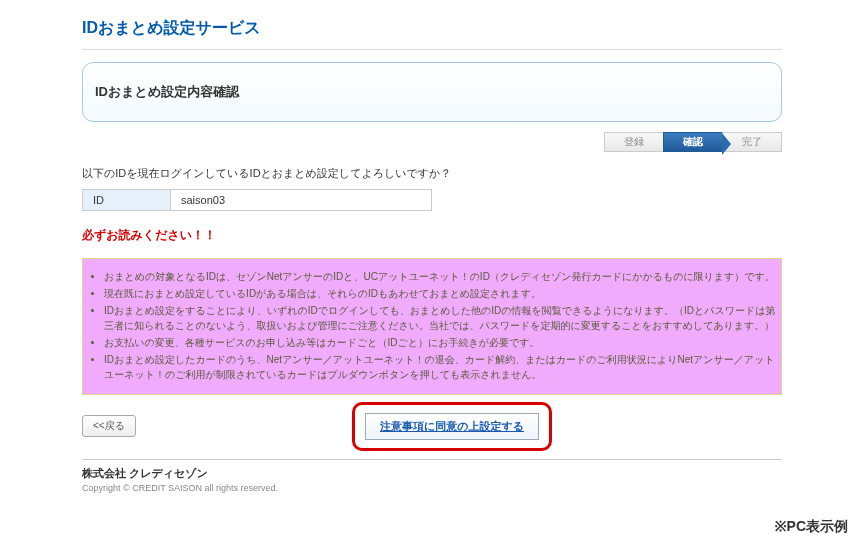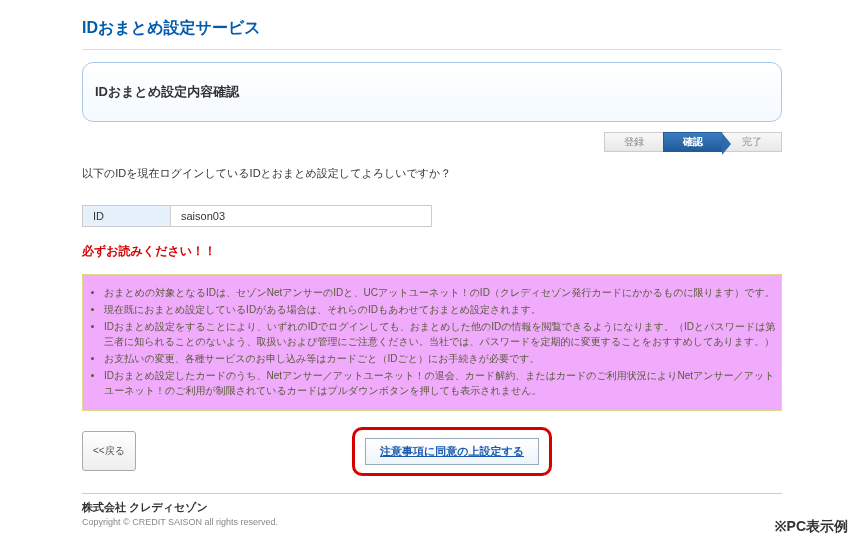--- a/index.html
+++ b/index.html
@@ -21,34 +21,34 @@
 
     .steps { display: flex; justify-content: flex-end; gap: 0; margin-bottom: 14px; }
     .step { position: relative; width: 60px; height: 20px; background: linear-gradient(#f8f8f8,#e8e8e8); border: 1px solid #ccc; display: flex; align-items: center; justify-content: center; font-size: 10px; color: #888; margin-left: -1px; }
     .step.active { background: linear-gradient(#3b7dc0,#215a9a); color: #fff; border-color: #215a9a; font-weight: bold; }
     .step.active::after {
       content: ""; position: absolute; right: -9px; top: 0; width: 0; height: 0;
       border-top: 11px solid transparent; border-bottom: 11px solid transparent; border-left: 9px solid #2a6aad;
       z-index: 2;
     }
 
-    .intro-text { font-size: 11px; margin-bottom: 24px; }
+    .intro-text { font-size: 11px; margin-bottom: 8px; }
 
     .id-table { display: flex; border: 1px solid #ccc; width: 350px; margin-bottom: 16px; }
     .id-label { background: #e6f0fa; padding: 4px 10px; width: 88px; border-right: 1px solid #ccc; font-size: 11px; }
     .id-value { padding: 4px 10px; flex: 1; font-size: 11px; }
 
     .warning { color: #d60000; font-weight: bold; font-size: 12px; margin-bottom: 10px; }
 
     .notice-box { background: #f0abfc; border: 1px solid #e0d88a; padding: 10px 5px; margin-bottom: 20px; margin-top: 14px; }
     .notice-box ul { list-style: disc; padding-left: 16px; }
     .notice-box li { font-size: 10px; color: #5a5a3a; line-height: 1.5; margin-bottom: 2px; }
 
     .button-row { display: flex; align-items: center; margin-bottom: 22px; position: relative; }
-    .back-btn { border: 1px solid #aaa; border-radius: 3px; padding: 12px 10px; background: linear-gradient(#fff,#eee); font-size: 10px; color: #555; cursor: pointer; }
+    .back-btn { border: 1px solid #aaa; border-radius: 3px; padding: 3px 10px; background: linear-gradient(#fff,#eee); font-size: 10px; color: #555; cursor: pointer; }
     .main-btn-frame { position: absolute; left: 50%; transform: translateX(-50%); border: 3px solid #d60000; border-radius: 10px; padding: 8px 10px; margin-left: 20px; }
     .main-btn { border: 1px solid #9ab; background: linear-gradient(#fff,#eef4fa); padding: 5px 14px; color: #1a5bb0; text-decoration: underline; font-size: 11px; font-weight: bold; cursor: pointer; }
 
     .footer-divider { height: 1px; background: #ccc; margin-bottom: 6px; }
     .footer-company { font-size: 11px; font-weight: bold; margin-bottom: 2px; }
     .footer-copy { font-size: 9px; color: #888; }
 
     .annotation { position: absolute; bottom: 4px; right: 16px; font-size: 14px; font-weight: bold; margin-top: 16px; }
   </style>
 </head>

